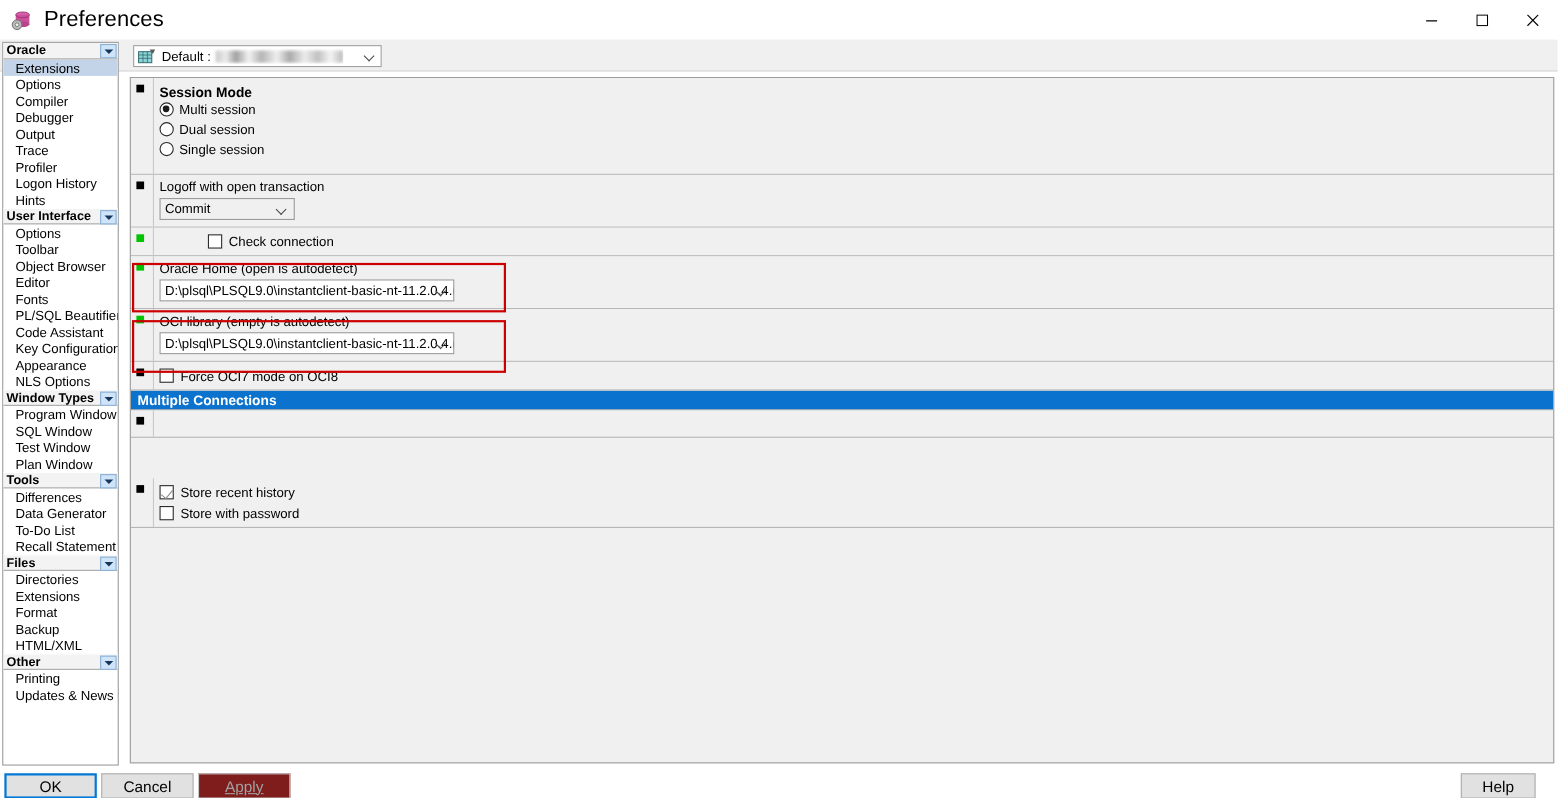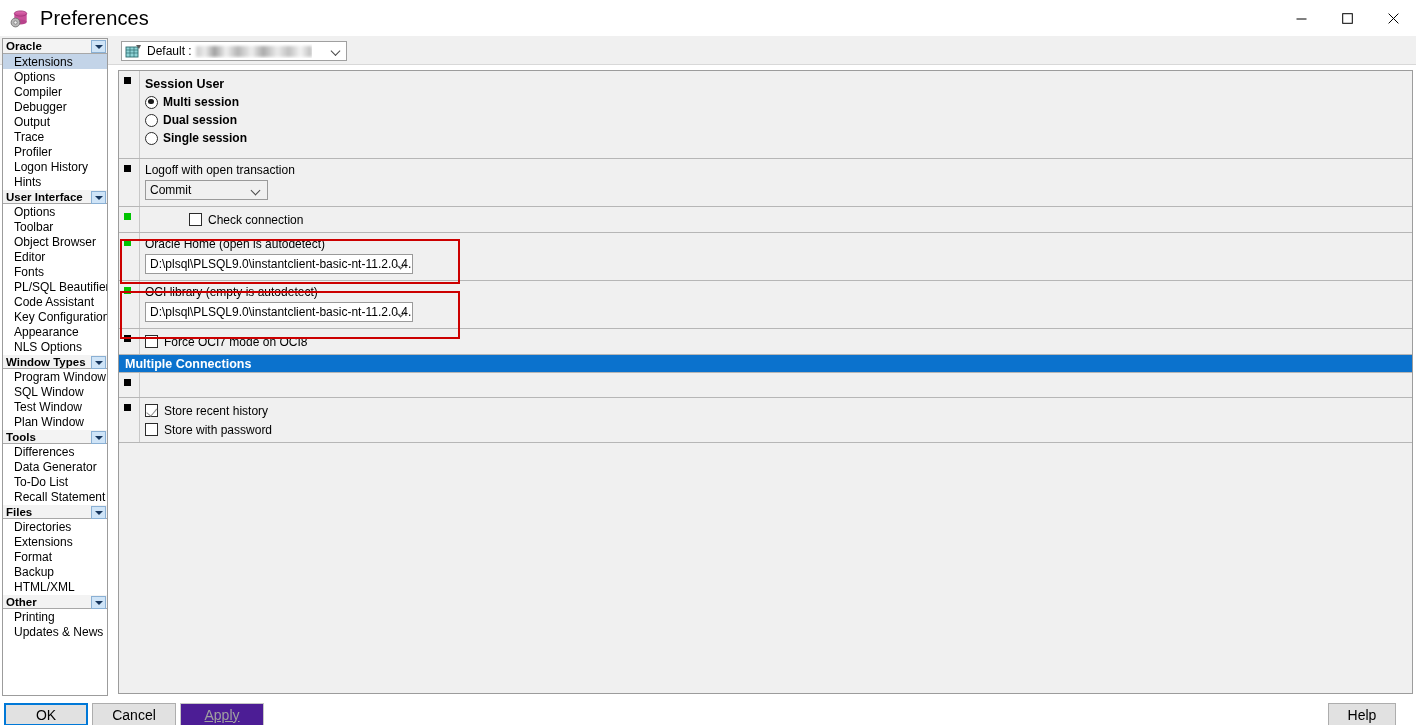--- a/index.html
+++ b/index.html
@@ -141,21 +141,21 @@
   }
   .row .content { padding-left: 26px; }
 
   .grouphdr {
     font-weight: bold; font-size: 12.5px; color: #000;
     padding-top: 6px; padding-bottom: 2px;
   }
   .lbl { font-size: 12px; color: #000; }
 
   
-  .radio-line { display: flex; align-items: center; height: 18px; font-weight: bold; }
+  .radio-line { display: flex; height: 18px; }
   .radio {
     width: 13px; height: 13px; border-radius: 50%;
     border: 1.4px solid #2b2b2b; background: #fff;
     margin-right: 5px; flex: 0 0 auto; position: relative;
   }
   .radio.checked::after {
     content: ""; position: absolute; left: 2.4px; top: 2.4px;
     width: 5.6px; height: 5.6px; border-radius: 50%; background: #1c1c1c;
   }
 
@@ -207,21 +207,21 @@
   }
 
   
   .btn {
     position: absolute; height: 23px;
     background: #e1e1e1; border: 1px solid #adadad;
     font-size: 14px; color: #000;
     display: flex; align-items: center; justify-content: center;
   }
   .btn.focus { border: 2px solid #0078d7; background: #e1e1e1; }
-  .btn.disabled { color: #a0a0a0; background: #4c1d95; border-color: #c6c6c6; text-decoration: underline; }
+  .btn.disabled { color: #a0a0a0; background: #7f1d1d; border-color: #c6c6c6; text-decoration: underline; }
 </style>
 </head>
 <body>
 
 <div id="titlebar">
   <span id="app-icon">
     <svg width="22" height="22" viewBox="0 0 22 22">
       <ellipse cx="11.5" cy="6.5" rx="6.2" ry="2.6" fill="#d761a8"></ellipse>
       <rect x="5.3" y="6.5" width="12.4" height="8.5" fill="#c9509a"></rect>
       <ellipse cx="11.5" cy="15" rx="6.2" ry="2.6" fill="#b8438b"></ellipse>
@@ -412,21 +412,21 @@
       <span>Updates &amp; News</span>
     </div>
   </div>
 
 <div id="panel">
 
   <div class="row" style="height:88px;">
     <span class="marker"></span>
     <span class="divider"></span>
     <div class="content">
-      <div class="grouphdr">Session User</div>
+      <div class="grouphdr">Session Mode</div>
       <div class="radio-line">
         <span class="radio checked"></span>
         <span class="lbl">Multi session</span>
       </div>
       <div class="radio-line">
         <span class="radio"></span>
         <span class="lbl">Dual session</span>
       </div>
       <div class="radio-line">
         <span class="radio"></span>
@@ -493,21 +493,21 @@
     </div>
   </div>
 
   <div class="bluebar">Multiple Connections</div>
 
   <div class="row" style="height:25px;">
     <span class="marker"></span>
     <span class="divider"></span>
   </div>
 
-  <div class="row" style="height:45px;">
+  <div class="row" style="height:45px;margin-top:37px;">
     <span class="marker"></span>
     <span class="divider"></span>
     <div class="content" style="padding-top:3px;">
       <div class="cb-line">
         <span class="cbox checked"></span>
         <span class="lbl">Store recent history</span>
       </div>
       <div class="cb-line">
         <span class="cbox"></span>
         <span class="lbl">Store with password</span>

